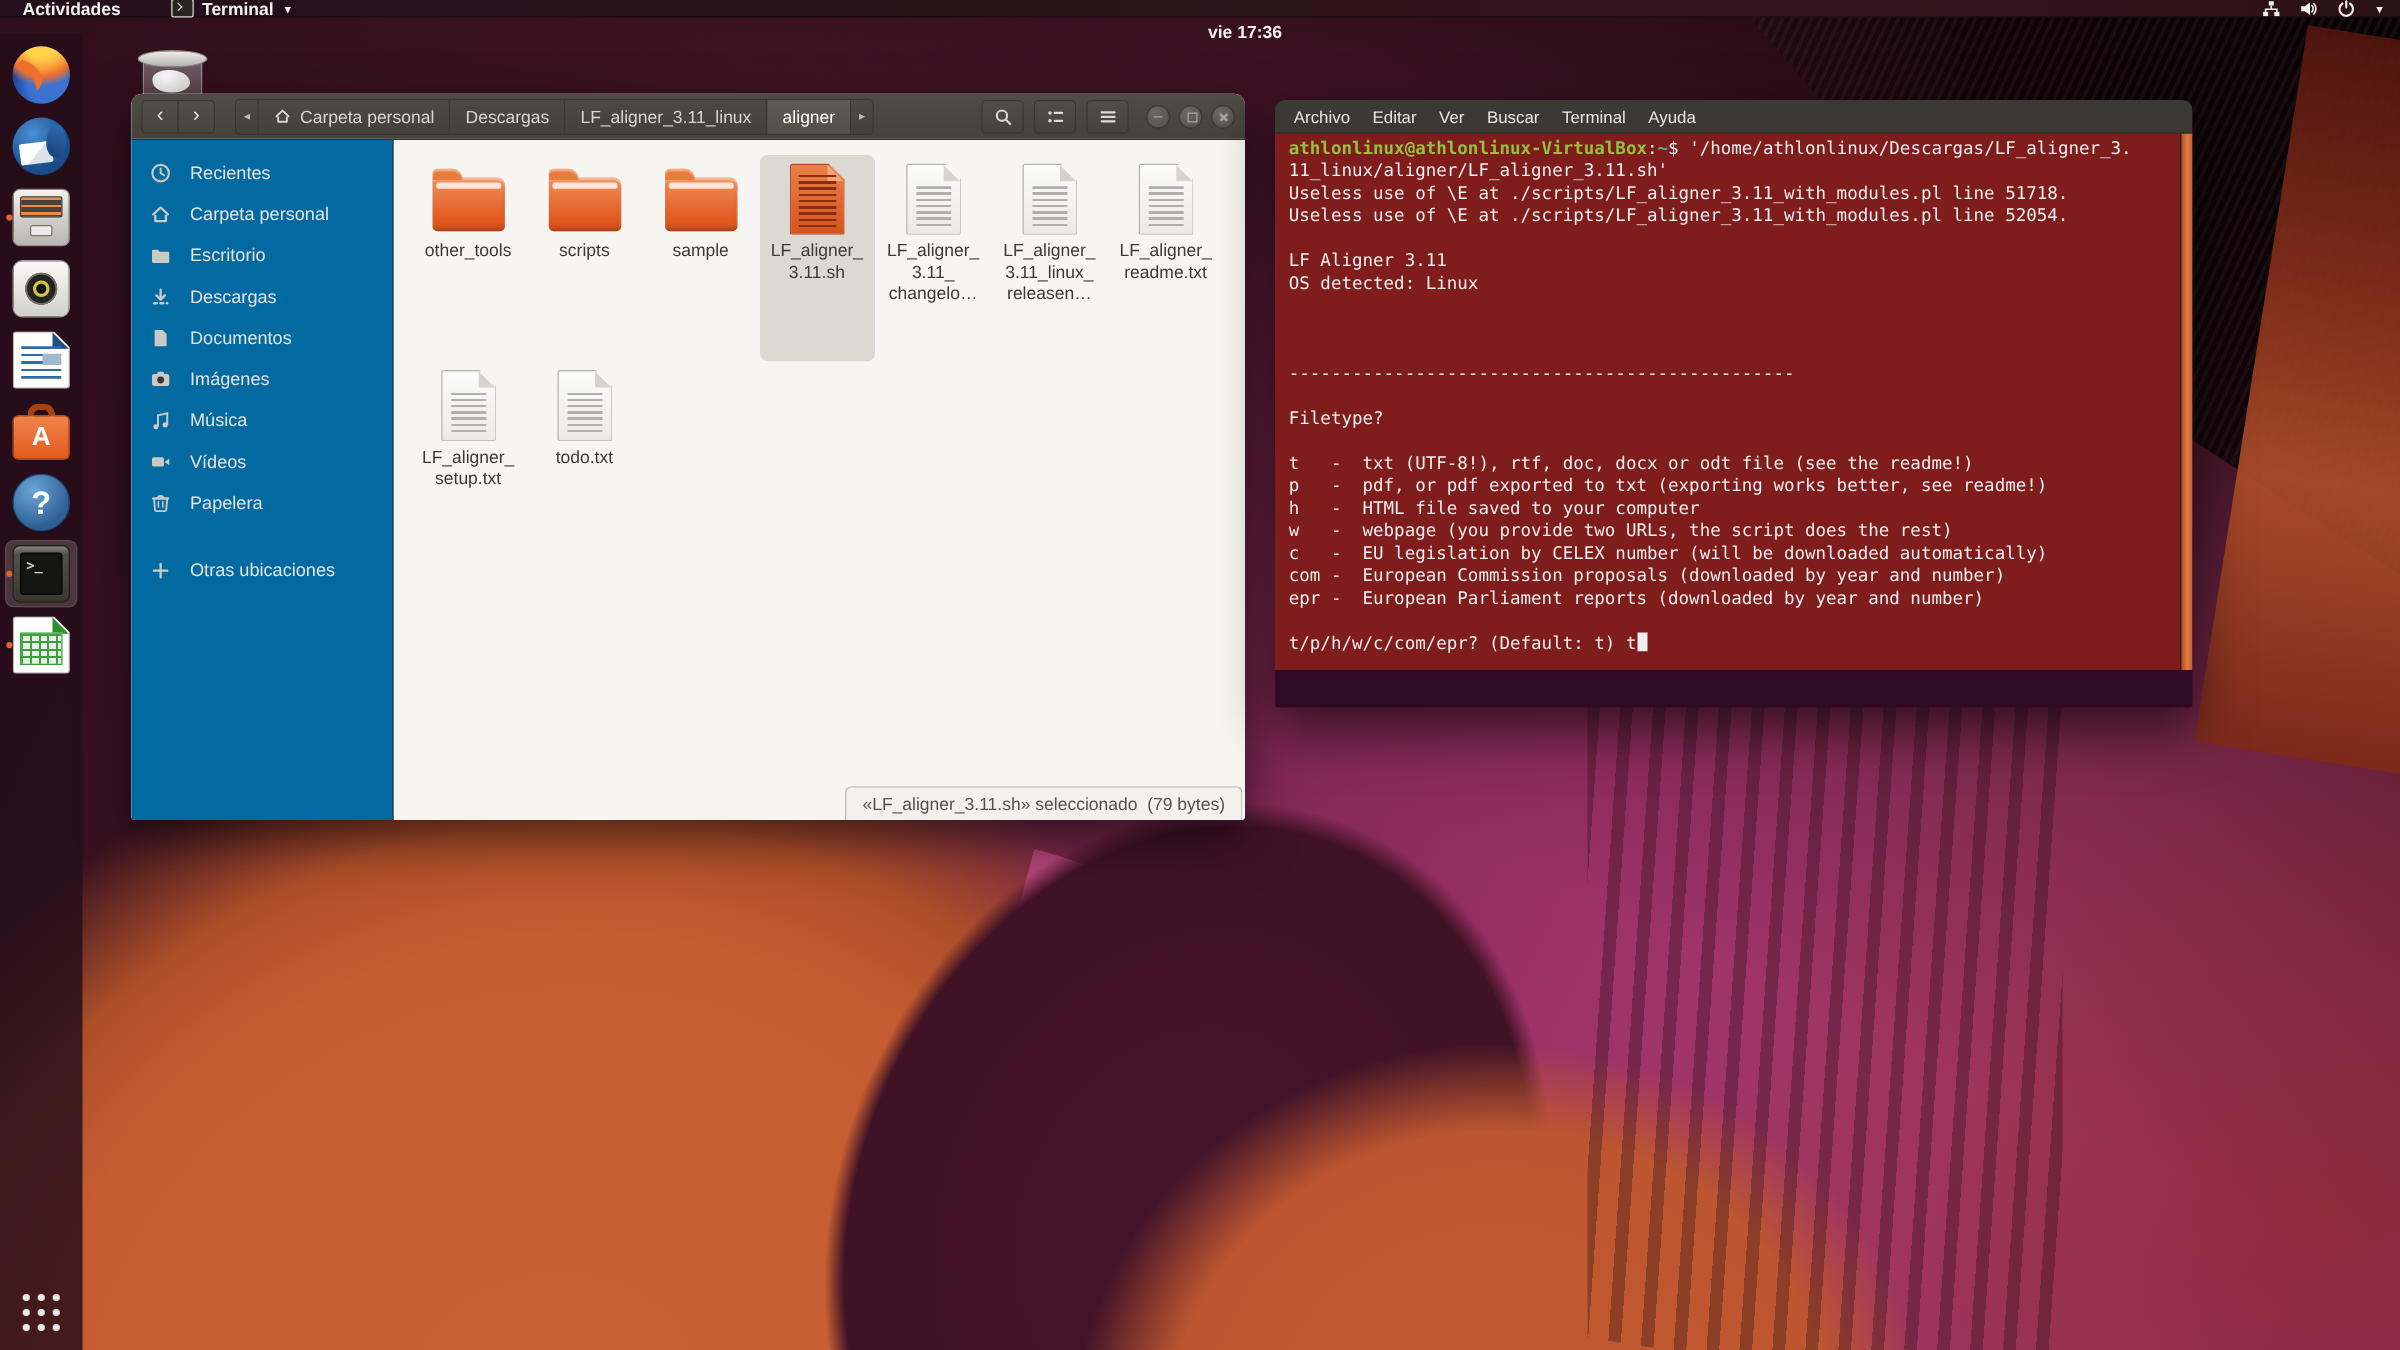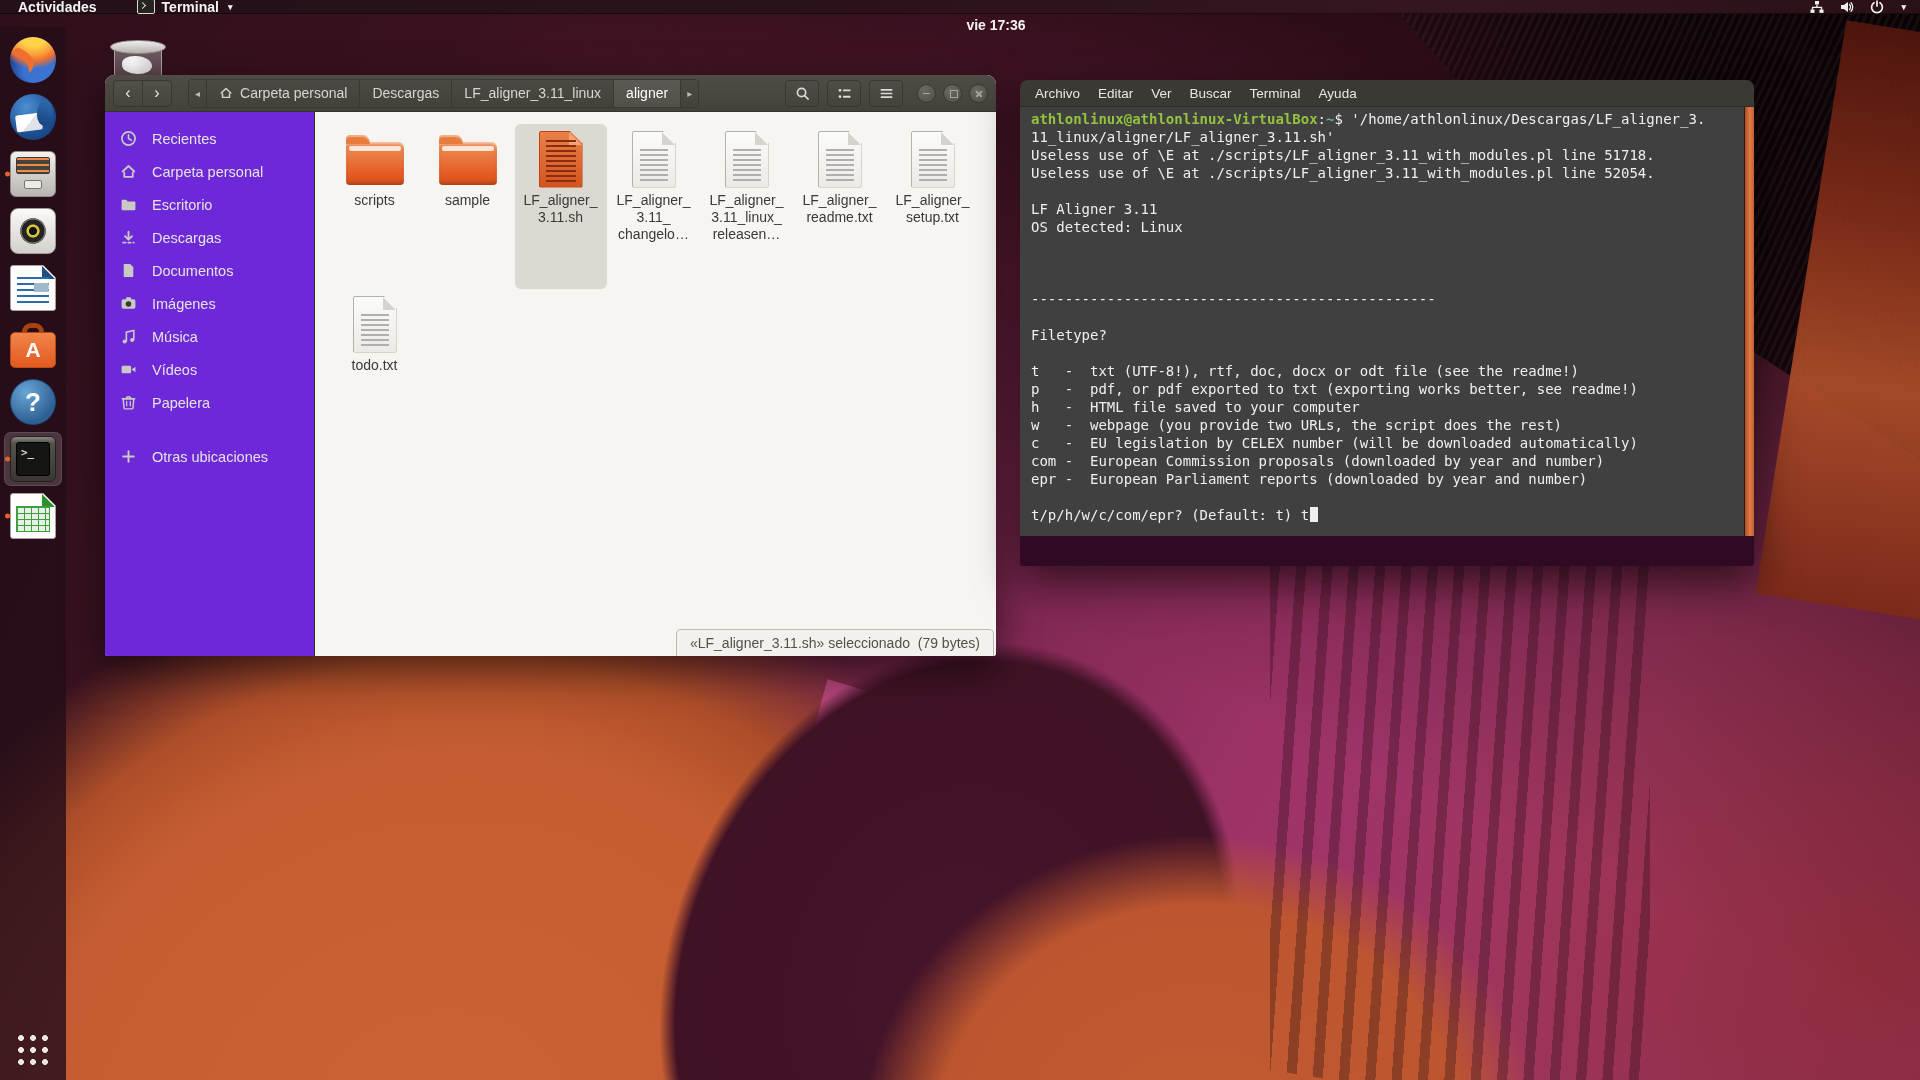--- a/index.html
+++ b/index.html
@@ -172,21 +172,21 @@
   .win-controls{display:flex;gap:7px;margin-left:14px;}
   .wc{width:19px;height:19px;border-radius:50%;position:relative;box-sizing:border-box;
     background:radial-gradient(circle at 35% 30%,#6b6862,#524f49);border:1px solid #3b3935;}
   .wc .sym{position:absolute;inset:0;}
   .wc-min .sym::after{content:"";position:absolute;left:5px;right:5px;top:8px;height:1.6px;background:#a8a5a0;}
   .wc-max .sym::after{content:"";position:absolute;left:5.5px;top:5.5px;width:6px;height:6px;border:1.4px solid #a8a5a0;}
   .wc-close .sym::before,.wc-close .sym::after{content:"";position:absolute;left:4.5px;top:8px;width:8px;height:1.6px;background:#a8a5a0;}
   .wc-close .sym::before{transform:rotate(45deg);} .wc-close .sym::after{transform:rotate(-45deg);}
 
   .files-body{display:flex;height:calc(100% - 37px);}
-  .sidebar{width:210px;background:#6d28d9;box-sizing:border-box;border-right:1px solid #2c2a26;
+  .sidebar{width:210px;background:#0369a1;box-sizing:border-box;border-right:1px solid #2c2a26;
     padding-top:10px;display:flex;flex-direction:column;}
   .sb-row{height:33px;display:flex;align-items:center;padding-left:15px;gap:15px;color:#e6e4e0;font-size:14.5px;}
   .sb-row .sb-ico{width:17px;height:17px;color:#cbc9c4;display:flex;}
   .sb-row.other{margin-top:21px;}
   .sb-ico svg{width:100%;height:100%;}
 
   .content{flex:1;position:relative;background:#f6f5f2;overflow:hidden;}
   .file-grid{display:grid;grid-template-columns:repeat(7,93px);grid-auto-rows:165px;
     padding:12px 0 0 13px;justify-items:center;}
   .file-cell{width:92px;display:flex;flex-direction:column;align-items:center;padding:3px 0 4px;
@@ -231,21 +231,21 @@
     background:linear-gradient(180deg,#57544d,#454139);border-bottom:1px solid #333026;}
   .title-text{position:absolute;inset:0;display:flex;align-items:center;justify-content:center;
     color:#f1efec;font-size:14px;font-weight:700;}
   .titlebar .win-controls{position:absolute;right:8px;top:5.5px;margin-left:0;gap:6px;}
   .wc.orange{background:radial-gradient(circle at 35% 30%,#f39a6c,#e8653a 70%);border-color:#a8441d;}
   .wc.orange .sym::before,.wc.orange .sym::after{background:#832f0f;}
   .menubar{height:26px;background:#3b3934;display:flex;align-items:center;padding-left:6px;
     border-bottom:1px solid #2e2c28;}
   .menu-item{padding:0 9px;font-size:13.5px;color:#e9e7e3;text-align:center;}
   .term-body{position:relative;height:calc(100% - 57px);box-sizing:border-box;
-    background:#404040;padding:3px 20px 0 11px;
+    background:#7f1d1d;padding:3px 20px 0 11px;
     font-family:"DejaVu Sans Mono",monospace;font-size:14px;line-height:18px;color:#f0eeee;}
   .tline{height:18px;white-space:pre;}
   .cursor{display:inline-block;width:8px;height:15px;background:#f0eeee;vertical-align:-2px;margin-left:1px;}
   .term-scrollbar{position:absolute;right:0;top:0;bottom:0;width:9px;
     background:linear-gradient(90deg,#a85028,#e07a46 55%,#c2602f);border-left:1px solid #3a1208;}
 </style>
 </head>
 <body>
 
 <div class="wallpaper">
@@ -466,20 +466,26 @@
           </span>
           <span>Otras ubicaciones</span>
         </div>
       </div>
     <div class="content">
       <div class="file-grid">
           <div class="file-cell">
             <div class="file-iconbox">
               <div class="icon-folder"></div>
             </div>
+            <div class="file-label">other_tools</div>
+          </div>
+          <div class="file-cell">
+            <div class="file-iconbox">
+              <div class="icon-folder"></div>
+            </div>
             <div class="file-label">scripts</div>
           </div>
           <div class="file-cell">
             <div class="file-iconbox">
               <div class="icon-folder"></div>
             </div>
             <div class="file-label">sample</div>
           </div>
           <div class="file-cell selected">
             <div class="file-iconbox">

